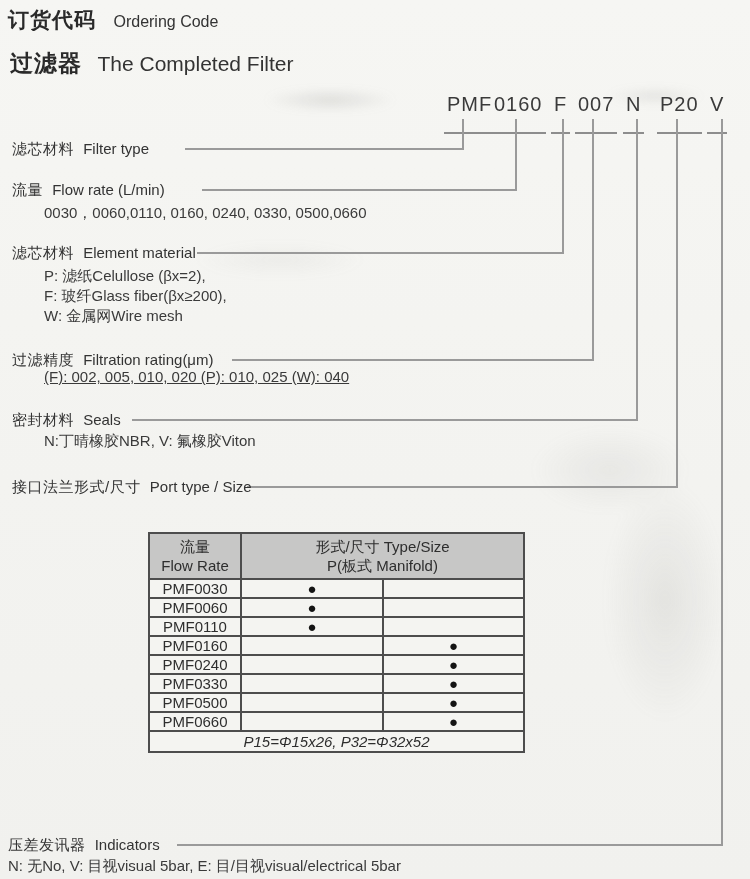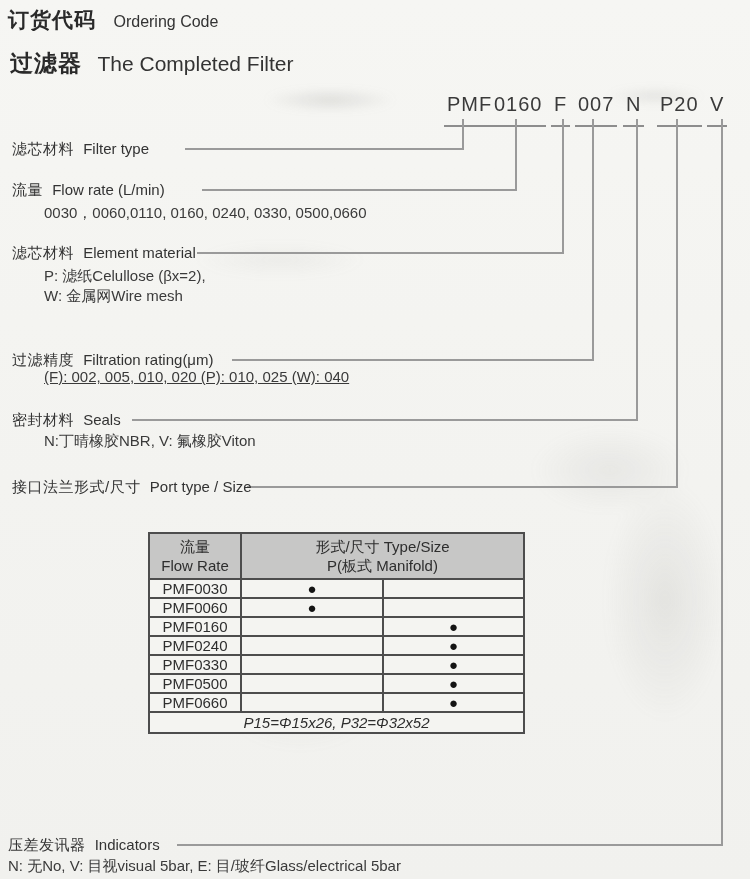--- a/index.html
+++ b/index.html
@@ -31,21 +31,21 @@
   .title .cn{font-size:21px;font-weight:bold;letter-spacing:1px;color:#2a2a2a;}
   .title .en{font-size:16px;margin-left:13px;color:#333;}
   .subtitle{position:absolute;left:10px;top:48px;white-space:nowrap;}
   .subtitle .cn{font-size:23px;font-weight:bold;letter-spacing:1px;color:#2a2a2a;}
   .subtitle .en{font-size:21px;margin-left:11px;color:#333;}
 
   .code-part{
     position:absolute;top:93px;height:22px;
     font-size:20px;color:#3a3a3a;letter-spacing:1px;
     border-bottom:2px solid #8d8d8d;
-    padding:0 3px 10px 3px;white-space:nowrap;
+    padding:0 3px 17px 3px;white-space:nowrap;
   }
   .vline{position:absolute;width:2px;background:#9a9a9a;}
   .hline{position:absolute;height:2px;background:#9a9a9a;}
 
   .lbl{position:absolute;white-space:nowrap;font-size:15px;color:#333;}
   .lbl .cn{letter-spacing:.5px;}
   .lbl .en{margin-left:5px;}
   .sub{position:absolute;white-space:nowrap;font-size:15px;color:#3a3a3a;}
   .sub.multi{line-height:20px;}
 
@@ -114,20 +114,21 @@
     <span class="en">Flow rate (L/min)</span>
   </div>
   <div class="sub" style="left:44px;top:204px;">0030，0060,0110, 0160, 0240, 0330, 0500,0660</div>
 
   <div class="lbl" style="left:12px;top:244px;">
     <span class="cn">滤芯材料</span>
     <span class="en">Element material</span>
   </div>
   <div class="sub multi" style="left:44px;top:266px;">
     <div>P: 滤纸Celullose (βx=2),</div>
+    <div>F: 玻纤Glass fiber(βx≥200),</div>
     <div>W: 金属网Wire mesh</div>
   </div>
 
   <div class="lbl" style="left:12px;top:351px;">
     <span class="cn">过滤精度</span>
     <span class="en">Filtration rating(μm)</span>
   </div>
   <div class="sub" style="left:44px;top:368px;text-decoration:underline;">(F): 002, 005, 010, 020 (P): 010, 025 (W): 040</div>
 
   <div class="lbl" style="left:12px;top:411px;">
@@ -162,20 +163,25 @@
       <td class="model">PMF0030</td>
       <td class="dotcell">●</td>
       <td class="dotcell"></td>
     </tr>
     <tr>
       <td class="model">PMF0060</td>
       <td class="dotcell">●</td>
       <td class="dotcell"></td>
     </tr>
     <tr>
+      <td class="model">PMF0110</td>
+      <td class="dotcell">●</td>
+      <td class="dotcell"></td>
+    </tr>
+    <tr>
       <td class="model">PMF0160</td>
       <td class="dotcell"></td>
       <td class="dotcell">●</td>
     </tr>
     <tr>
       <td class="model">PMF0240</td>
       <td class="dotcell"></td>
       <td class="dotcell">●</td>
     </tr>
     <tr>
@@ -196,14 +202,14 @@
     <tr>
       <td class="tfoot" colspan="3">P15=Φ15x26, P32=Φ32x52</td>
     </tr>
   </tbody>
     </table>
 
   <div class="lbl" style="left:8px;top:836px;">
     <span class="cn">压差发讯器</span>
     <span class="en">Indicators</span>
   </div>
-  <div class="sub" style="left:8px;top:857px;">N: 无No, V: 目视visual 5bar, E: 目/玻纤Glass/electrical 5bar</div>
+  <div class="sub" style="left:8px;top:857px;">N: 无No, V: 目视visual 5bar, E: 目/目视visual/electrical 5bar</div>
 </div>
 
 </body></html>

